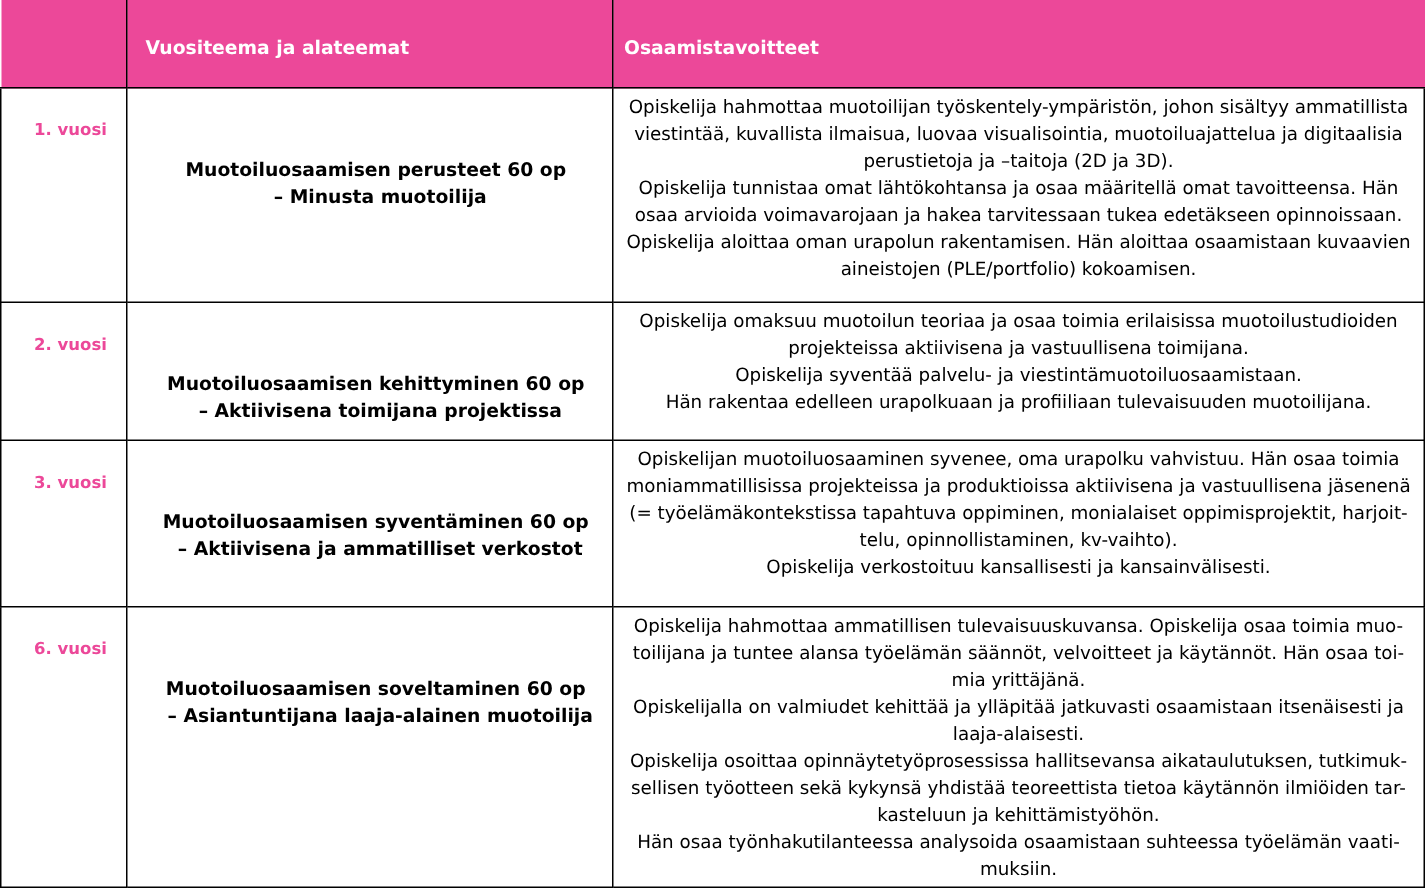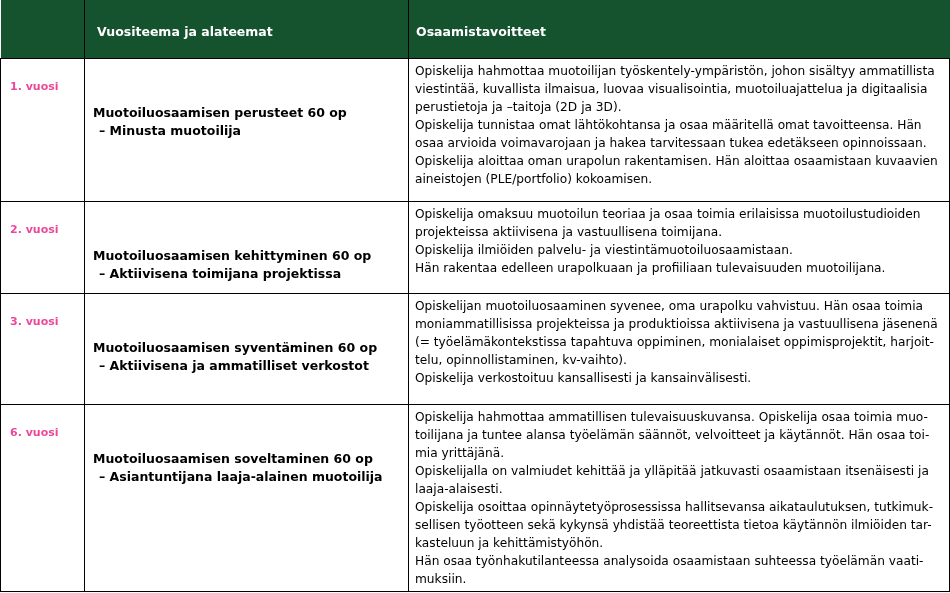--- a/index.html
+++ b/index.html
@@ -7,23 +7,24 @@
   table.curriculum {
     border-collapse: collapse;
     table-layout: fixed;
     width: 949px;
     position: absolute; left: 0; top: 0;
   }
   table.curriculum td, table.curriculum th {
     border: 1.5px solid #000;
     vertical-align: top;
     padding: 0;
+    text-align: center;
   }
   table.curriculum tr.header th {
-    background: #14532d;
+    background: #ec4899;
     color: #ffffff;
     font-weight: bold;
     font-size: 12.5px;
     text-align: left;
     vertical-align: middle;
     height: 58px;
     border-top: none;
   }
   table.curriculum tr.header th:first-child { border-left: none; }
   table.curriculum tr.header th:last-child { border-right: none; }
@@ -92,21 +93,21 @@
   <tr style="height:92px;">
     <td>
           <div class="year">2. vuosi</div>
         </td>
     <td>
           <div class="theme"><span>Muotoiluosaamisen kehittyminen 60 op</span><span class="sub">– Aktiivisena toimijana projektissa</span></div>
         </td>
     <td>
           <div class="goals-cell">
       <p>Opiskelija omaksuu muotoilun teoriaa ja osaa toimia erilaisissa muotoilustudioiden projekteissa aktiivisena ja vastuullisena toimijana.</p>
-      <p>Opiskelija ilmiöiden palvelu- ja viestintämuotoiluosaamistaan.</p>
+      <p>Opiskelija syventää palvelu- ja viestintämuotoiluosaamistaan.</p>
       <p>Hän rakentaa edelleen urapolkuaan ja profiiliaan tulevaisuuden muotoilijana.</p>
     </div>
         </td>
   </tr>
 
   <tr style="height:111px;">
     <td>
           <div class="year">3. vuosi</div>
         </td>
     <td>

